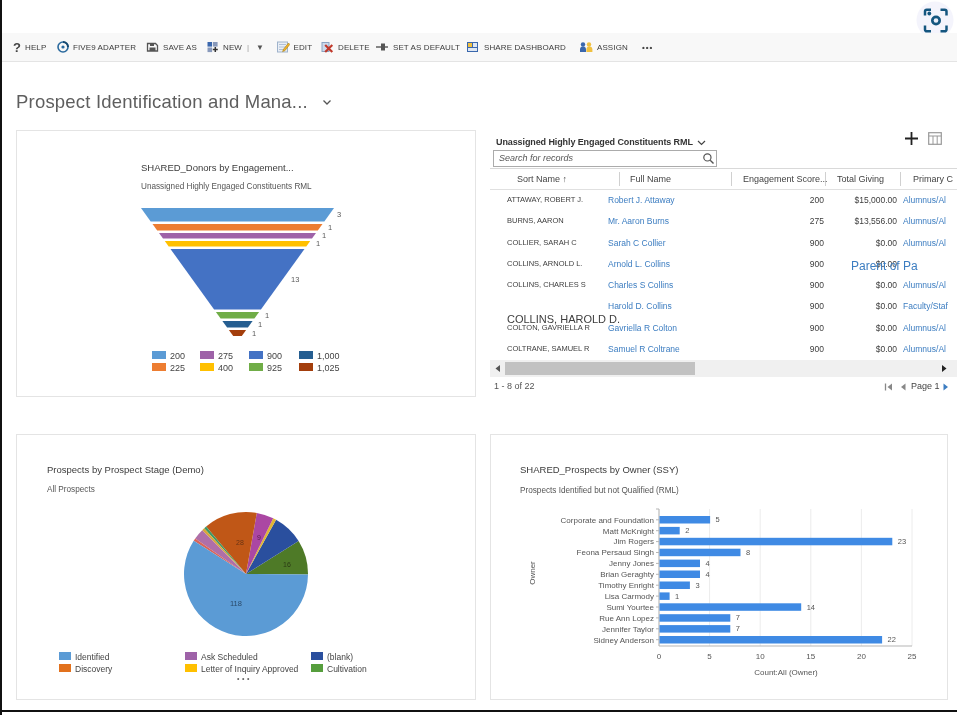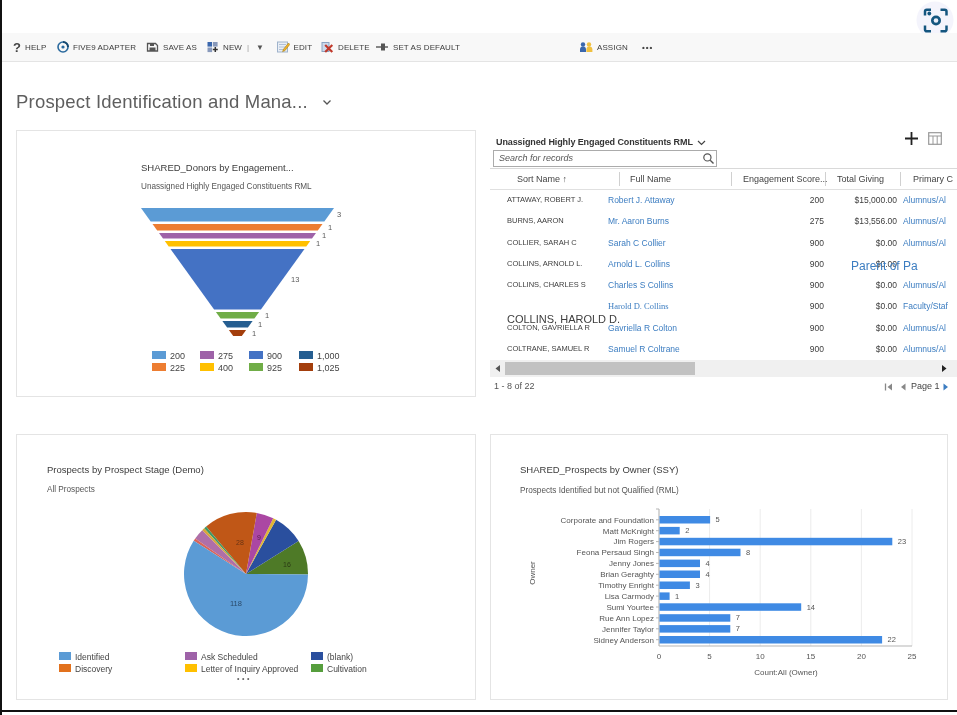--- a/index.html
+++ b/index.html
@@ -97,20 +97,28 @@
           <path d="M4.2 4 L11.3 11 M11.3 4 L4.2 11" stroke="#c0392b" stroke-width="2.2"></path>
         </svg>
     DELETE</div>
   <div class="tbi" style="left:375px;">
     <svg width="14" height="12" viewBox="0 0 14 12">
           <path d="M1 6 h5" stroke="#555" stroke-width="1.4"></path>
           <rect x="6" y="2.5" width="4" height="7" fill="#555"></rect>
           <path d="M10 6 h3" stroke="#555" stroke-width="1.4"></path>
         </svg>
     SET AS DEFAULT</div>
+  <div class="tbi" style="left:466px;">
+    <svg width="14" height="12" viewBox="0 0 14 12">
+          <rect x="1" y="1" width="11" height="10" fill="#3a67ad"></rect>
+          <rect x="2" y="2" width="4" height="4" fill="#f0c040"></rect>
+          <rect x="7" y="2" width="4" height="4" fill="#dfe7f2"></rect>
+          <rect x="2" y="7" width="9" height="3" fill="#dfe7f2"></rect>
+        </svg>
+    SHARE DASHBOARD</div>
   <div class="tbi" style="left:579px;">
     <svg width="14" height="12" viewBox="0 0 14 12">
           <circle cx="4" cy="3.5" r="2.2" fill="#3a67ad"></circle>
           <path d="M1 11 v-2.5 a3 3 0 0 1 6 0 V11 Z" fill="#3a67ad"></path>
           <circle cx="10" cy="3.5" r="2.2" fill="#f0c040"></circle>
           <path d="M7.4 11 v-2.5 a3 3 0 0 1 6 0 V11 Z" fill="#f0c040"></path>
         </svg>
     ASSIGN</div>
   <div class="tbi" style="left:642px; font-weight:bold; letter-spacing:1px; color:#444;">•••</div>
 </div>
@@ -172,21 +180,21 @@
 <div class="gtxt glink" style="left:608px;top:259px;font-size:8.5px;">Arnold L. Collins</div>
 <div class="gtxt" style="left:744px;top:259px;width:80px;text-align:right;font-size:8.5px;color:#3d3d3d;">900</div>
 <div class="gtxt" style="left:817px;top:259px;width:80px;text-align:right;font-size:8.5px;color:#3d3d3d;">$0.00</div>
 <div class="gtxt glink" style="left:851px;top:259px;font-size:12px;">Parent of Pa</div>
 <div class="gtxt" style="left:507px;top:280px;font-size:7.5px;color:#3d3d3d;letter-spacing:0;">COLLINS, CHARLES S</div>
 <div class="gtxt glink" style="left:608px;top:280px;font-size:8.5px;">Charles S Collins</div>
 <div class="gtxt" style="left:744px;top:280px;width:80px;text-align:right;font-size:8.5px;color:#3d3d3d;">900</div>
 <div class="gtxt" style="left:817px;top:280px;width:80px;text-align:right;font-size:8.5px;color:#3d3d3d;">$0.00</div>
 <div class="gtxt glink" style="left:903px;top:280px;font-size:8.5px;">Alumnus/Al</div>
 <div class="gtxt" style="left:507px;top:313px;font-size:11px;color:#3d3d3d;letter-spacing:0;">COLLINS, HAROLD D.</div>
-<div class="gtxt glink" style="left:608px;top:301px;font-size:8.5px;font-family:Liberation Serif, serif;">Harold D. Collins</div>
+<div class="gtxt glink" style="left:608px;top:301px;font-size:8.5px;">Harold D. Collins</div>
 <div class="gtxt" style="left:744px;top:301px;width:80px;text-align:right;font-size:8.5px;color:#3d3d3d;">900</div>
 <div class="gtxt" style="left:817px;top:301px;width:80px;text-align:right;font-size:8.5px;color:#3d3d3d;">$0.00</div>
 <div class="gtxt glink" style="left:903px;top:301px;font-size:8.5px;">Faculty/Staf</div>
 <div class="gtxt" style="left:507px;top:323px;font-size:7.5px;color:#3d3d3d;letter-spacing:0;">COLTON, GAVRIELLA R</div>
 <div class="gtxt glink" style="left:608px;top:323px;font-size:8.5px;">Gavriella R Colton</div>
 <div class="gtxt" style="left:744px;top:323px;width:80px;text-align:right;font-size:8.5px;color:#3d3d3d;">900</div>
 <div class="gtxt" style="left:817px;top:323px;width:80px;text-align:right;font-size:8.5px;color:#3d3d3d;">$0.00</div>
 <div class="gtxt glink" style="left:903px;top:323px;font-size:8.5px;">Alumnus/Al</div>
 <div class="gtxt" style="left:507px;top:344px;font-size:7.5px;color:#3d3d3d;letter-spacing:0;">COLTRANE, SAMUEL R</div>
 <div class="gtxt glink" style="left:608px;top:344px;font-size:8.5px;">Samuel R Coltrane</div>

